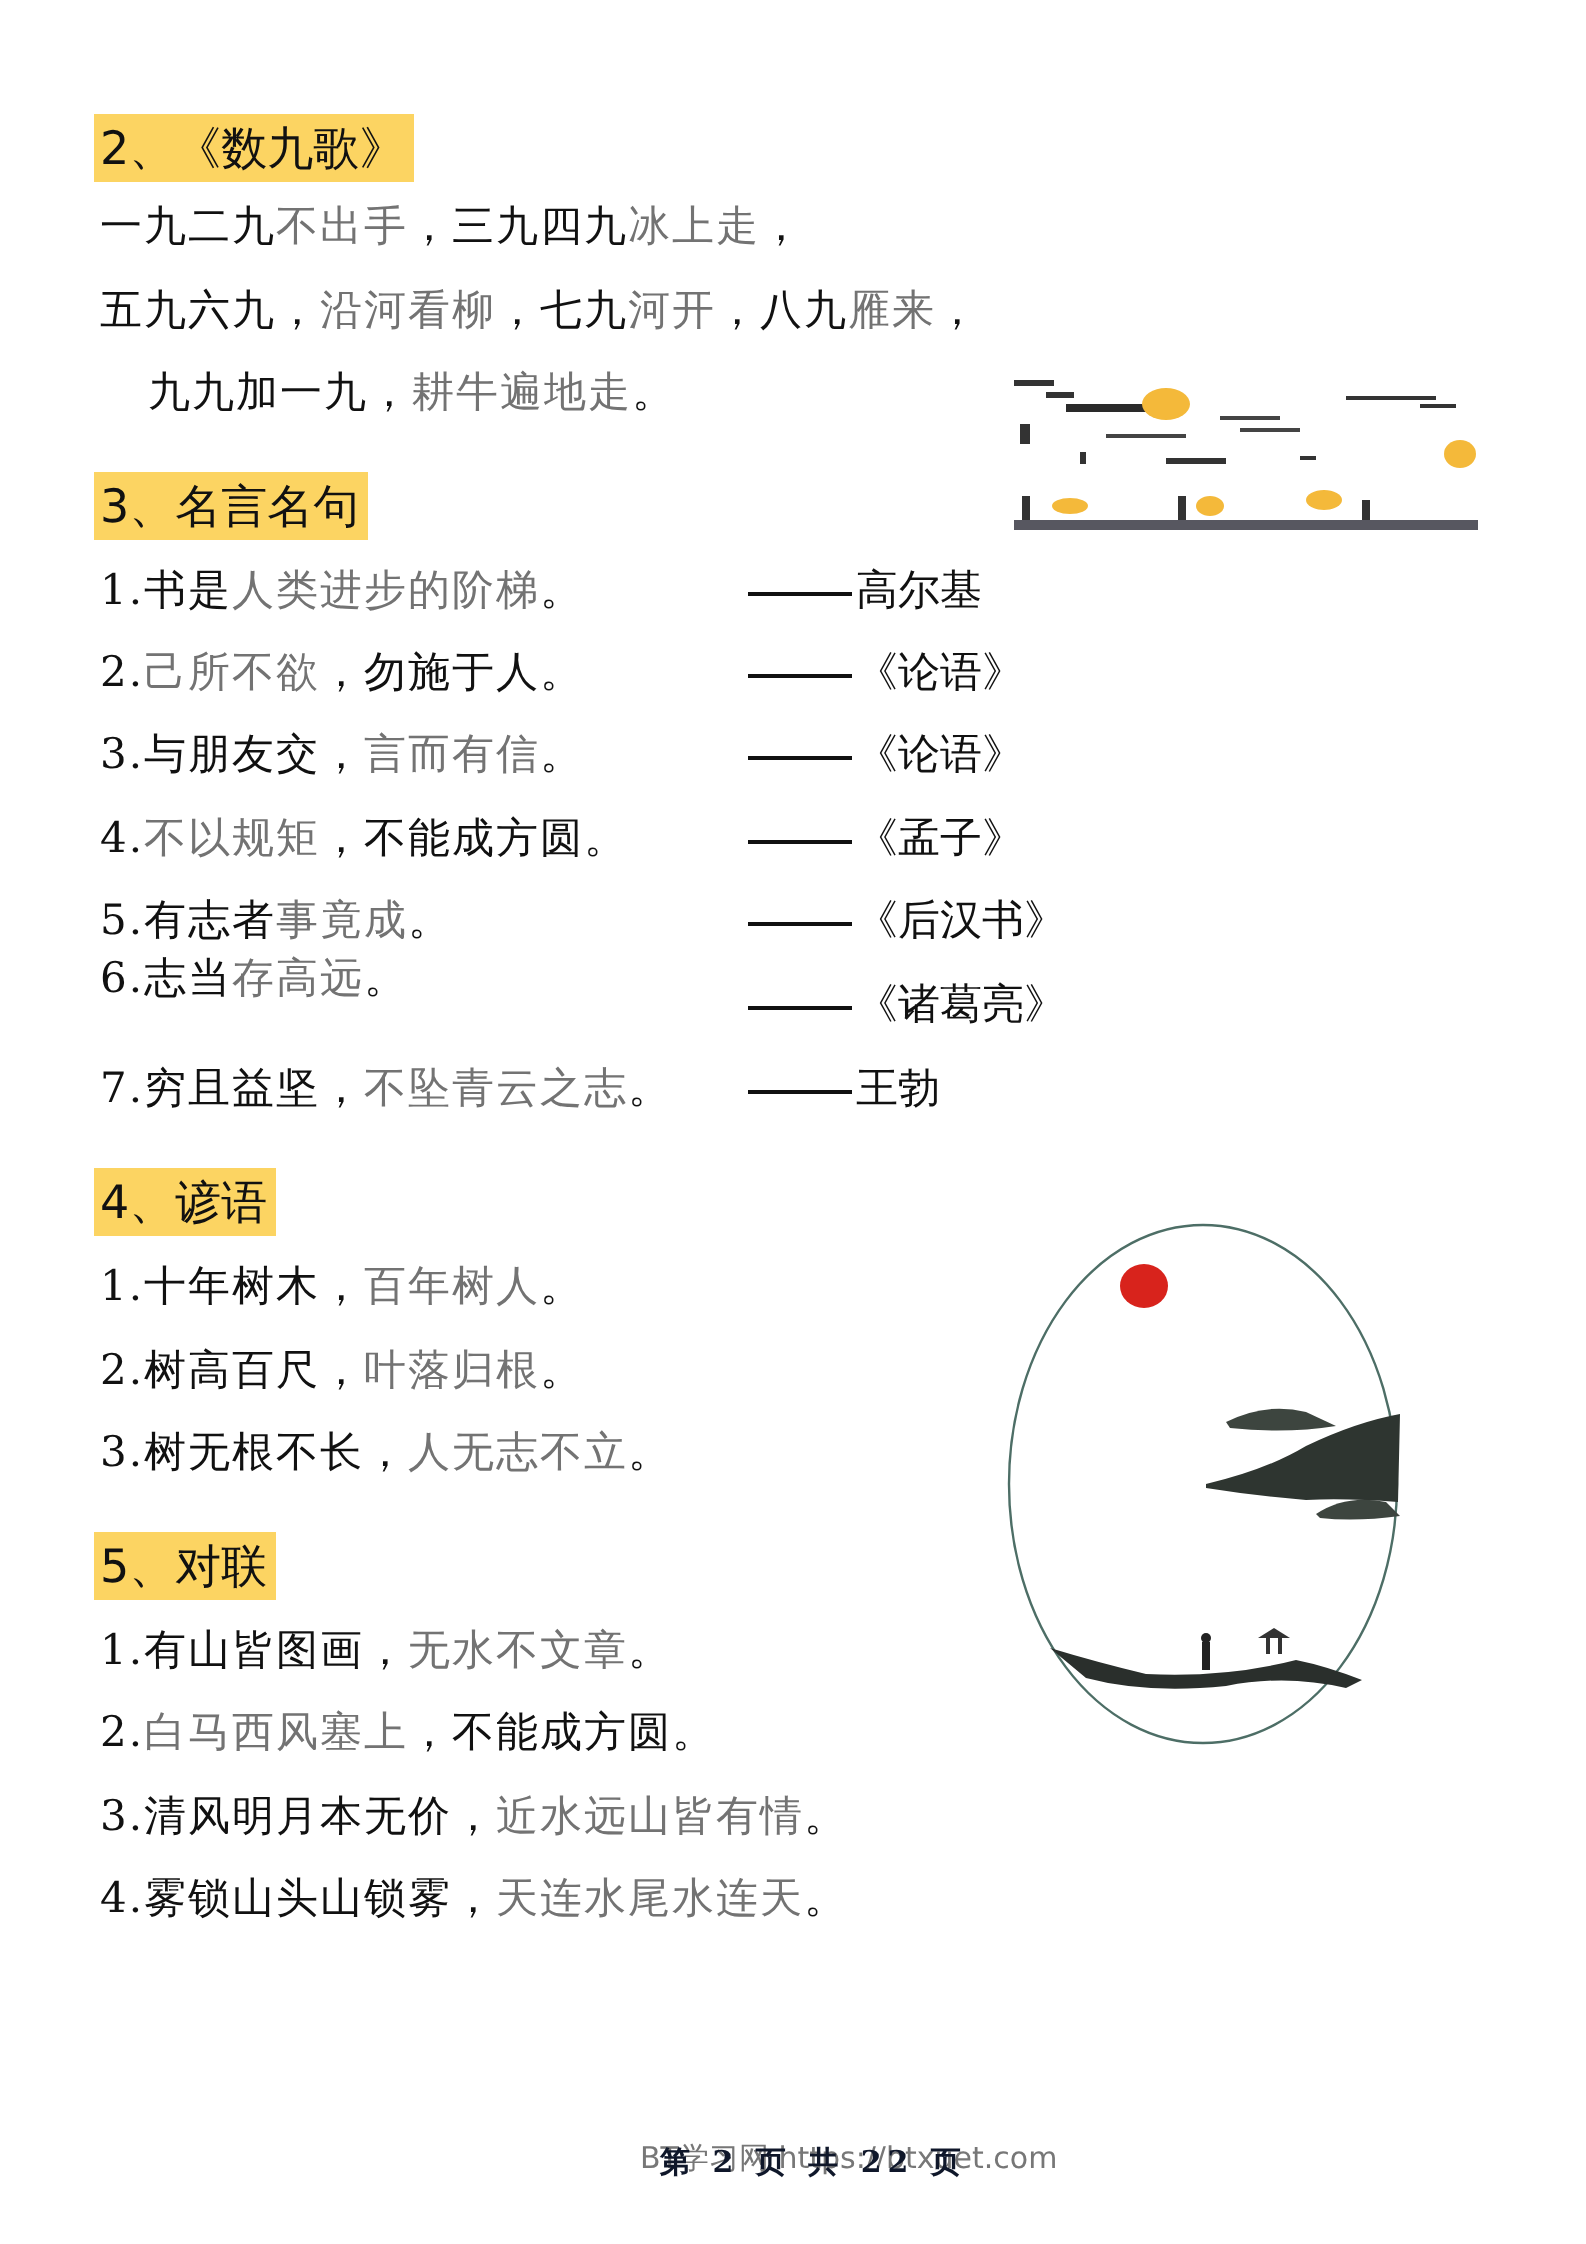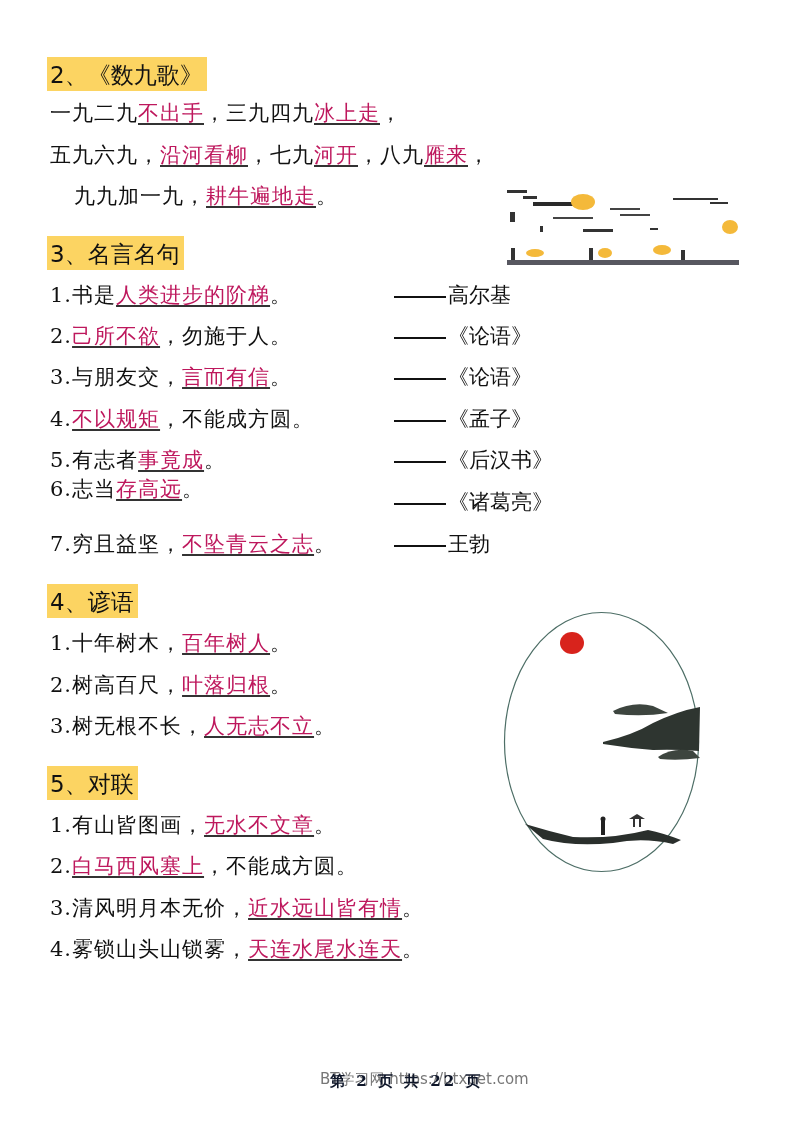--- a/index.html
+++ b/index.html
@@ -2,22 +2,22 @@
 <html><head>
 <meta charset="utf-8">
 <style>
   html, body { margin: 0; padding: 0; background: #ffffff; }
   body { width: 793px; height: 1122px; position: relative; overflow: hidden;
          font-family: "DejaVu Serif", "Liberation Serif", serif; color: #111; }
   .heading { position: absolute; left: 47px; height: 34px; background: #fcd462;
              font-family: "DejaVu Sans", "Liberation Sans", sans-serif;
              font-size: 23px; line-height: 36px; padding: 0 4px 0 3px; color: #111; white-space: nowrap; }
   .line { position: absolute; left: 50px; font-size: 21px; line-height: 30px; white-space: nowrap; letter-spacing: 1px; }
-  .ans { color: #be185d; text-decoration: underline; text-decoration-color: #333; text-underline-offset: 3px; text-decoration-thickness: 1.5px; }
-  .src { position: absolute; left: 394px; font-size: 21px; line-height: 30px; white-space: nowrap; }
+  .ans { color: #737373; text-decoration-color: #333; text-underline-offset: 3px; text-decoration-thickness: 1.5px; }
+  .src { position: absolute; left: 374px; font-size: 21px; line-height: 30px; white-space: nowrap; }
   .dash { display: inline-block; width: 52px; height: 2px; background: #111; vertical-align: middle; margin-right: 2px; }
   .watermark { position: absolute; left: 285px; top: 1070px; font-family: "DejaVu Sans", sans-serif; font-size: 15px; color: #777; white-space: nowrap; margin-left: 35px; }
   .pageno { position: absolute; left: 330px; top: 1072px; font-size: 15px; font-weight: bold; color: #0f172a; letter-spacing: 3px; white-space: nowrap; }
   .art-village { position: absolute; left: 505px; top: 180px; width: 240px; height: 95px; }
   .art-oval { position: absolute; left: 503px; top: 611px; width: 197px; height: 262px; }
 </style>
 </head>
 <body>
 
 <div class="heading" style="top:57px;">2、《数九歌》</div>

